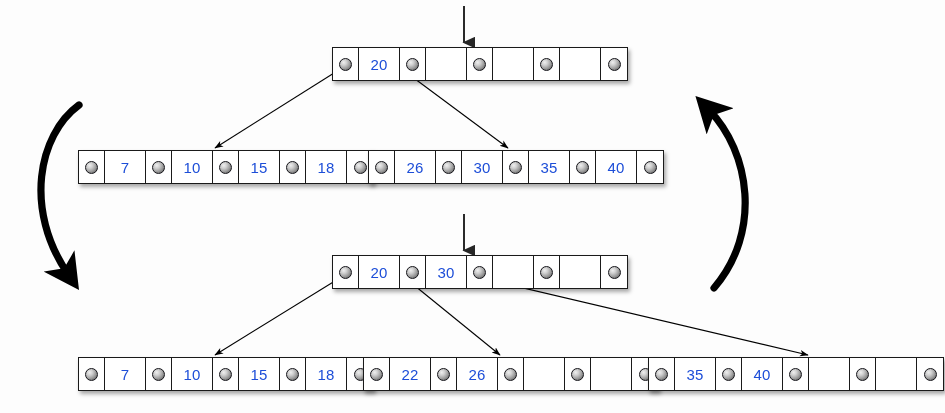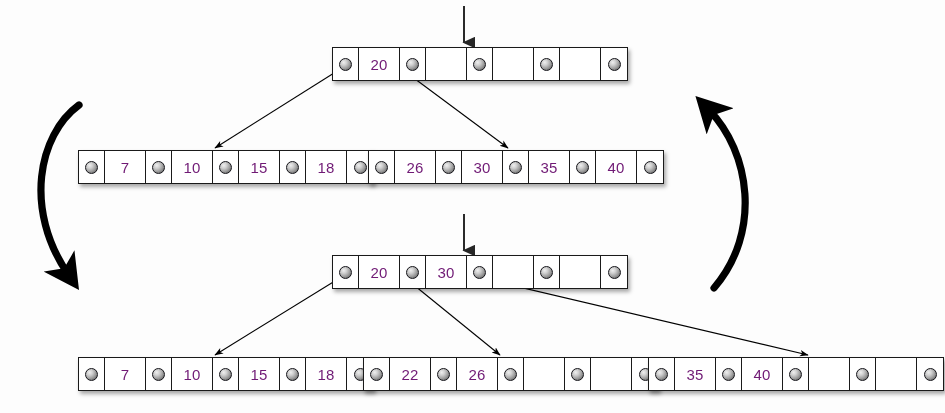--- a/index.html
+++ b/index.html
@@ -51,21 +51,21 @@
     border-right: none;
   }
   .cell.ptr {
     width: 26px;
     flex: 0 0 26px;
   }
   .cell.key {
     width: 41px;
     flex: 0 0 41px;
     font-size: 15px;
-    color: #701a75;
+    color: #1d4ed8;
     letter-spacing: 0.2px;
   }
   
   .sphere {
     width: 13px;
     height: 13px;
     border-radius: 50%;
     border: 1.3px solid #15151a;
     background:
       radial-gradient(circle at 34% 31%,

